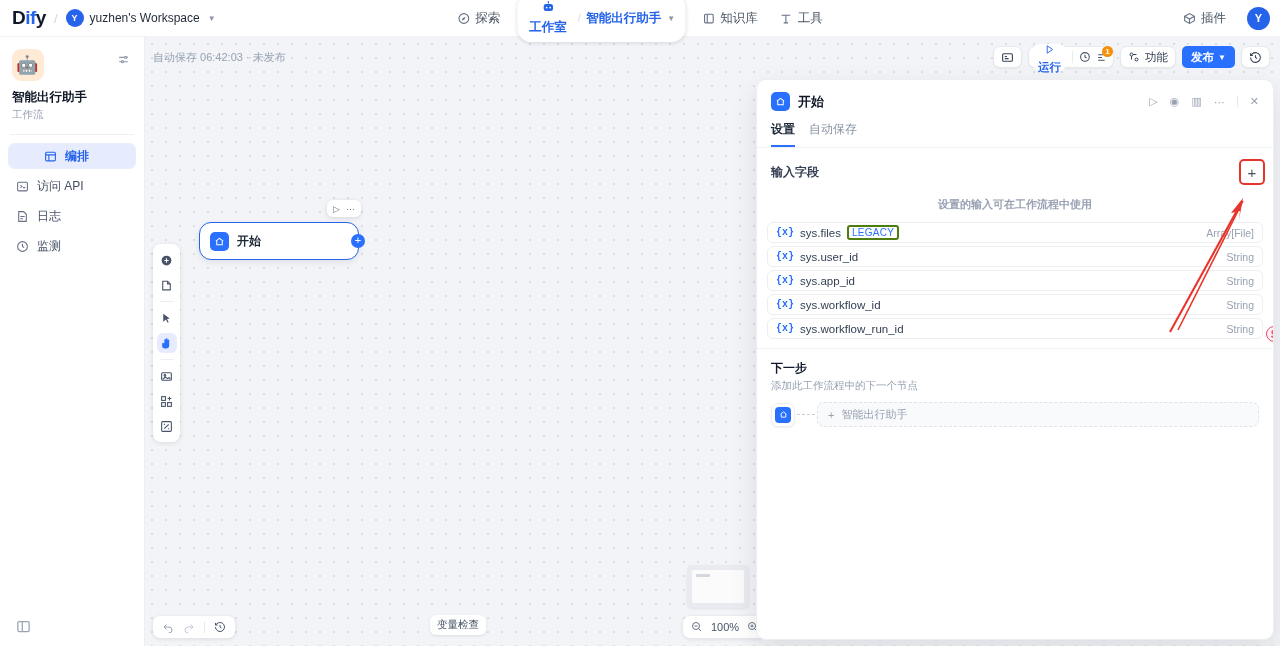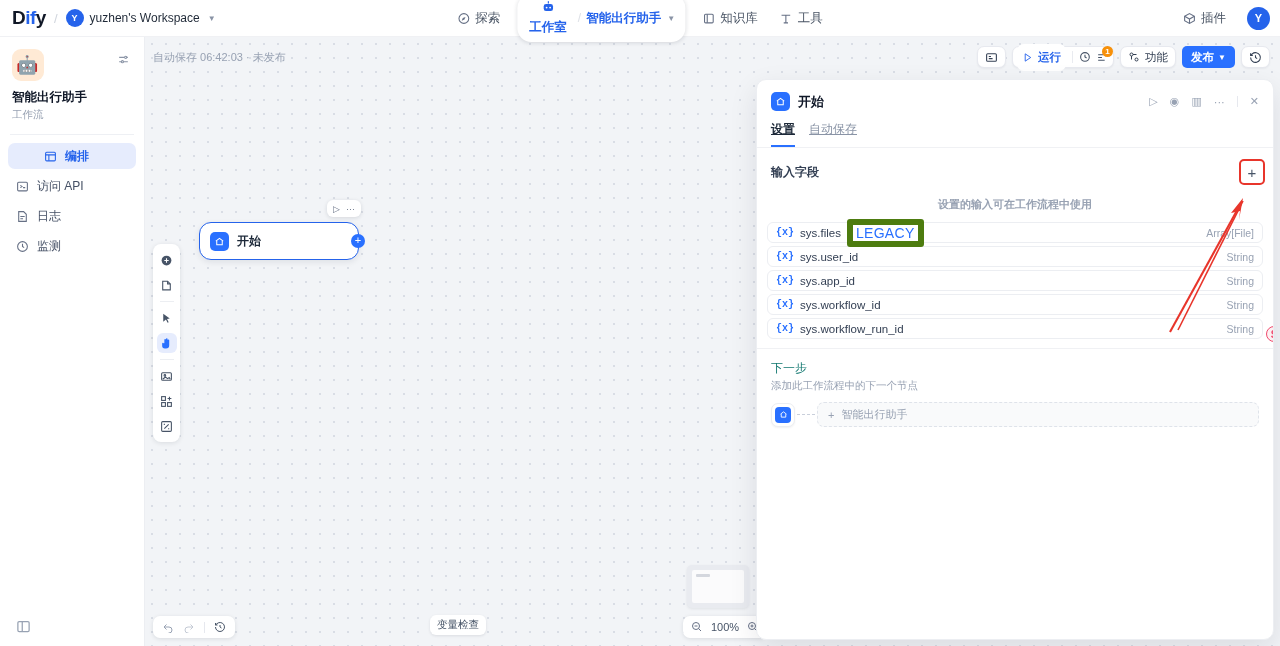--- a/index.html
+++ b/index.html
@@ -181,48 +181,48 @@
   }
   .ph { display:flex; align-items:center; padding:12px 14px 0 14px; }
   .ph-ico {
     width:19px; height:19px; border-radius:5px; background:#2970ff;
     display:flex; align-items:center; justify-content:center; margin-right:8px;
   }
   .ph-title { font-size:13px; font-weight:bold; color:#101828; }
   .ph-actions { margin-left:auto; display:flex; align-items:center; gap:12px; color:#98a2b3; }
   .ph-desc { font-size:10.5px; color:#c3c9d4; padding:6px 14px 0 14px; }
   .tabs { display:flex; gap:14px; padding:10px 14px 0 14px; border-bottom:1px solid #f0f1f4; }
-  .tab { font-size:12px; color:#8a94a6; padding-bottom:7px; cursor:pointer;text-decoration:underline; }
+  .tab { font-size:12px; color:#8a94a6; padding-bottom:7px; cursor:pointer; }
   .tab.active { color:#1d2939; font-weight:bold; border-bottom:2px solid #2970ff; }
 
   .sect-head { display:flex; align-items:center; padding:13px 10px 0 14px; }
   .sect-title { font-size:12px; font-weight:bold; color:#344054; }
   .plus-btn {
     margin-left:auto; width:22px; height:22px; border-radius:6px;
     display:flex; align-items:center; justify-content:center;
     font-size:15px; color:#475467; cursor:pointer;
   }
   .plus-highlight { outline:2px solid #e8352b; border-radius:3px; }
   .hint { text-align:center; font-size:11px; color:#98a2b3; padding:14px 0 10px 0;font-weight:bold; }
   .vlist { padding:0 10px; }
   .vrow {
     display:flex; align-items:center; height:21px; padding:0 8px;
     border:1px solid #eceef2; border-radius:6px; margin-bottom:3px; background:#fff;
   }
   .vx { color:#2970ff; font-size:10px; font-weight:700; margin-right:6px; font-family:"Liberation Mono", monospace; }
   .vname { font-size:11.5px; color:#344054; }
   .vlegacy {
-    margin-left:6px; font-size:14px; color:#2970ff; border:6px solid #4d7c0f;
+    margin-left:6px; font-size:10px; color:#2970ff; border:2px solid #4d7c0f;
     border-radius:3px; padding:0px 3px; letter-spacing:.3px;
   }
   .vtype { margin-left:auto; font-size:10.5px; color:#98a2b3; }
   .panel-div { height:1px; background:#f0f1f4; margin:9px 0 0 0; }
 
   .next { padding:11px 14px 0 14px; }
-  .next-t { font-size:12px; font-weight:normal; color:#0f766e; }
+  .next-t { font-size:12px; font-weight:bold; color:#0f172a; }
   .next-s { font-size:10.5px; color:#98a2b3; margin-top:2px; }
   .next-row { display:flex; align-items:center; margin-top:9px; }
   .next-ico {
     width:24px; height:24px; border-radius:7px; background:#fff;
     border:1px solid #eceef2; display:flex; align-items:center; justify-content:center;
     box-shadow:0 1px 2px rgba(16,24,40,.06);
   }
   .next-ico i {
     width:16px; height:16px; border-radius:4px; background:#2970ff;
     display:flex; align-items:center; justify-content:center;
@@ -387,21 +387,21 @@
     <div class="autosave">自动保存 06:42:03 · 未发布</div>
 
     <div class="ctoolbar">
       <div class="tbtn">
         <svg width="13" height="13" viewBox="0 0 24 24" fill="none" stroke="#344054" stroke-width="2">
           <rect x="3" y="5" width="18" height="14" rx="2"></rect>
             <path d="M7 10h4M7 14h7"></path>
         </svg>
       </div>
       <div class="tgroup">
-        <div class="tbtn" style="border:none;box-shadow:none;height:27px;padding:0 5px;">
+        <div class="tbtn" style="border:none;box-shadow:none;height:27px;padding:0 5px;flex-direction:column;">
           <span class="ico">
             <svg width="11" height="11" viewBox="0 0 24 24" fill="none" stroke="#2563eb" stroke-width="2">
                 <path d="M7 4l12 8-12 8z"></path>
               </svg>
           </span>
           <span class="run-txt">运行</span>
         </div>
         <div class="tsep"></div>
         <div class="ico">
           <svg width="13" height="13" viewBox="0 0 24 24" fill="none" stroke="#475467" stroke-width="2">

